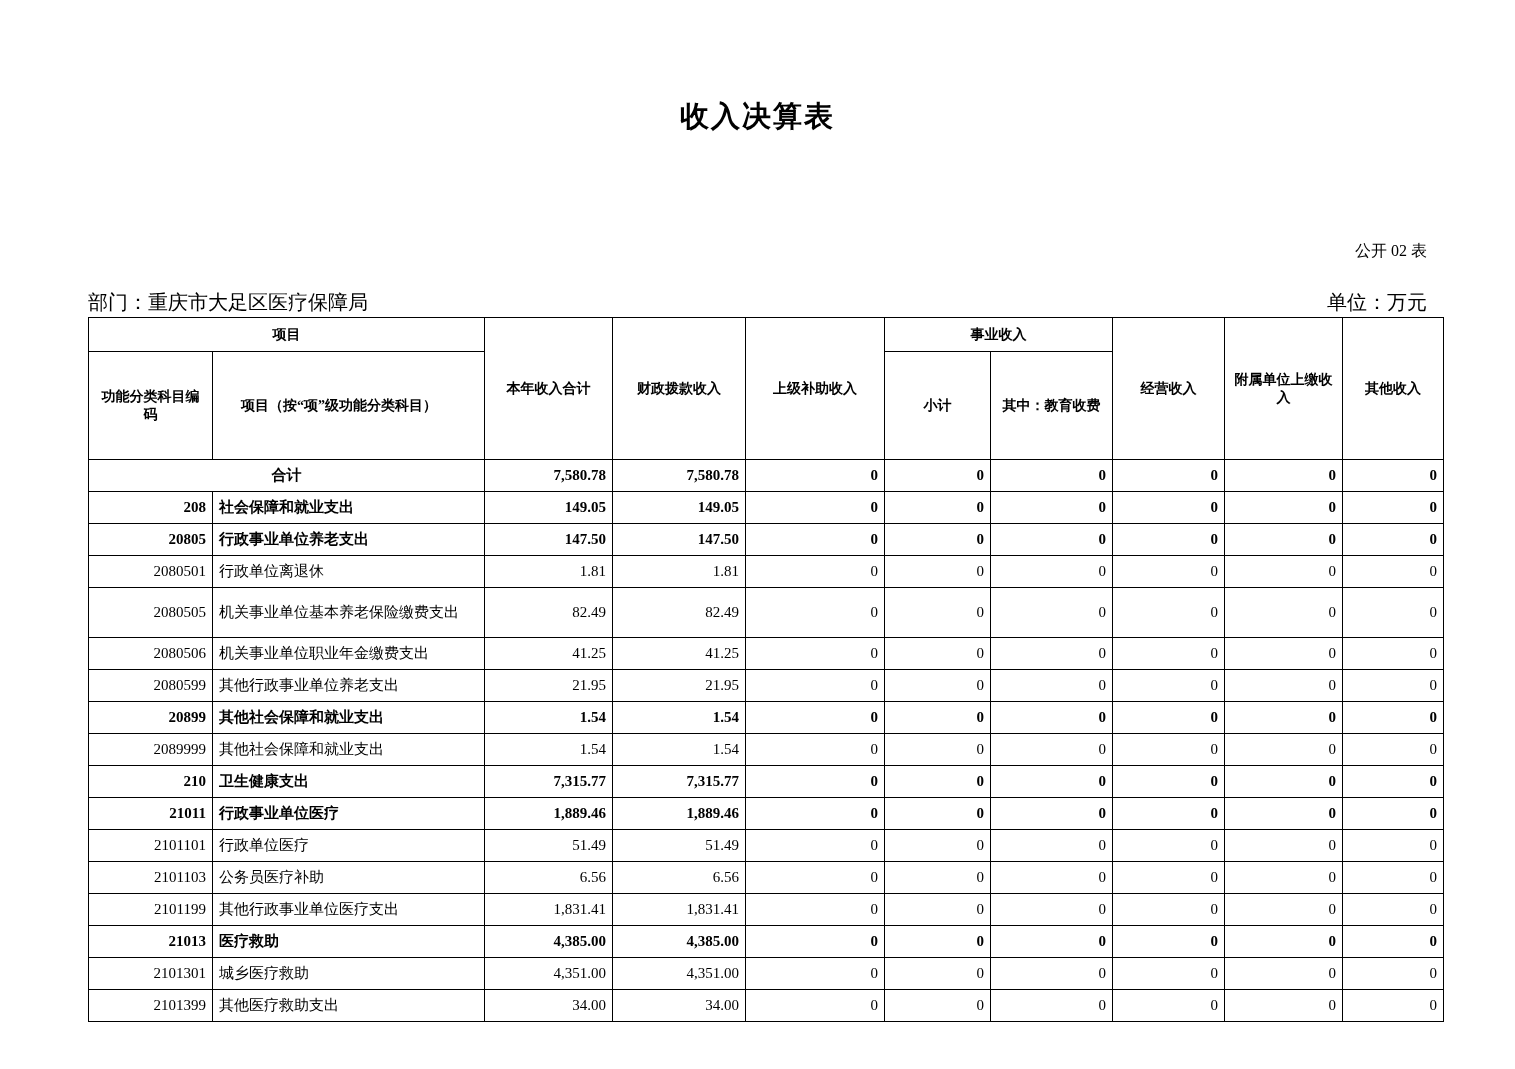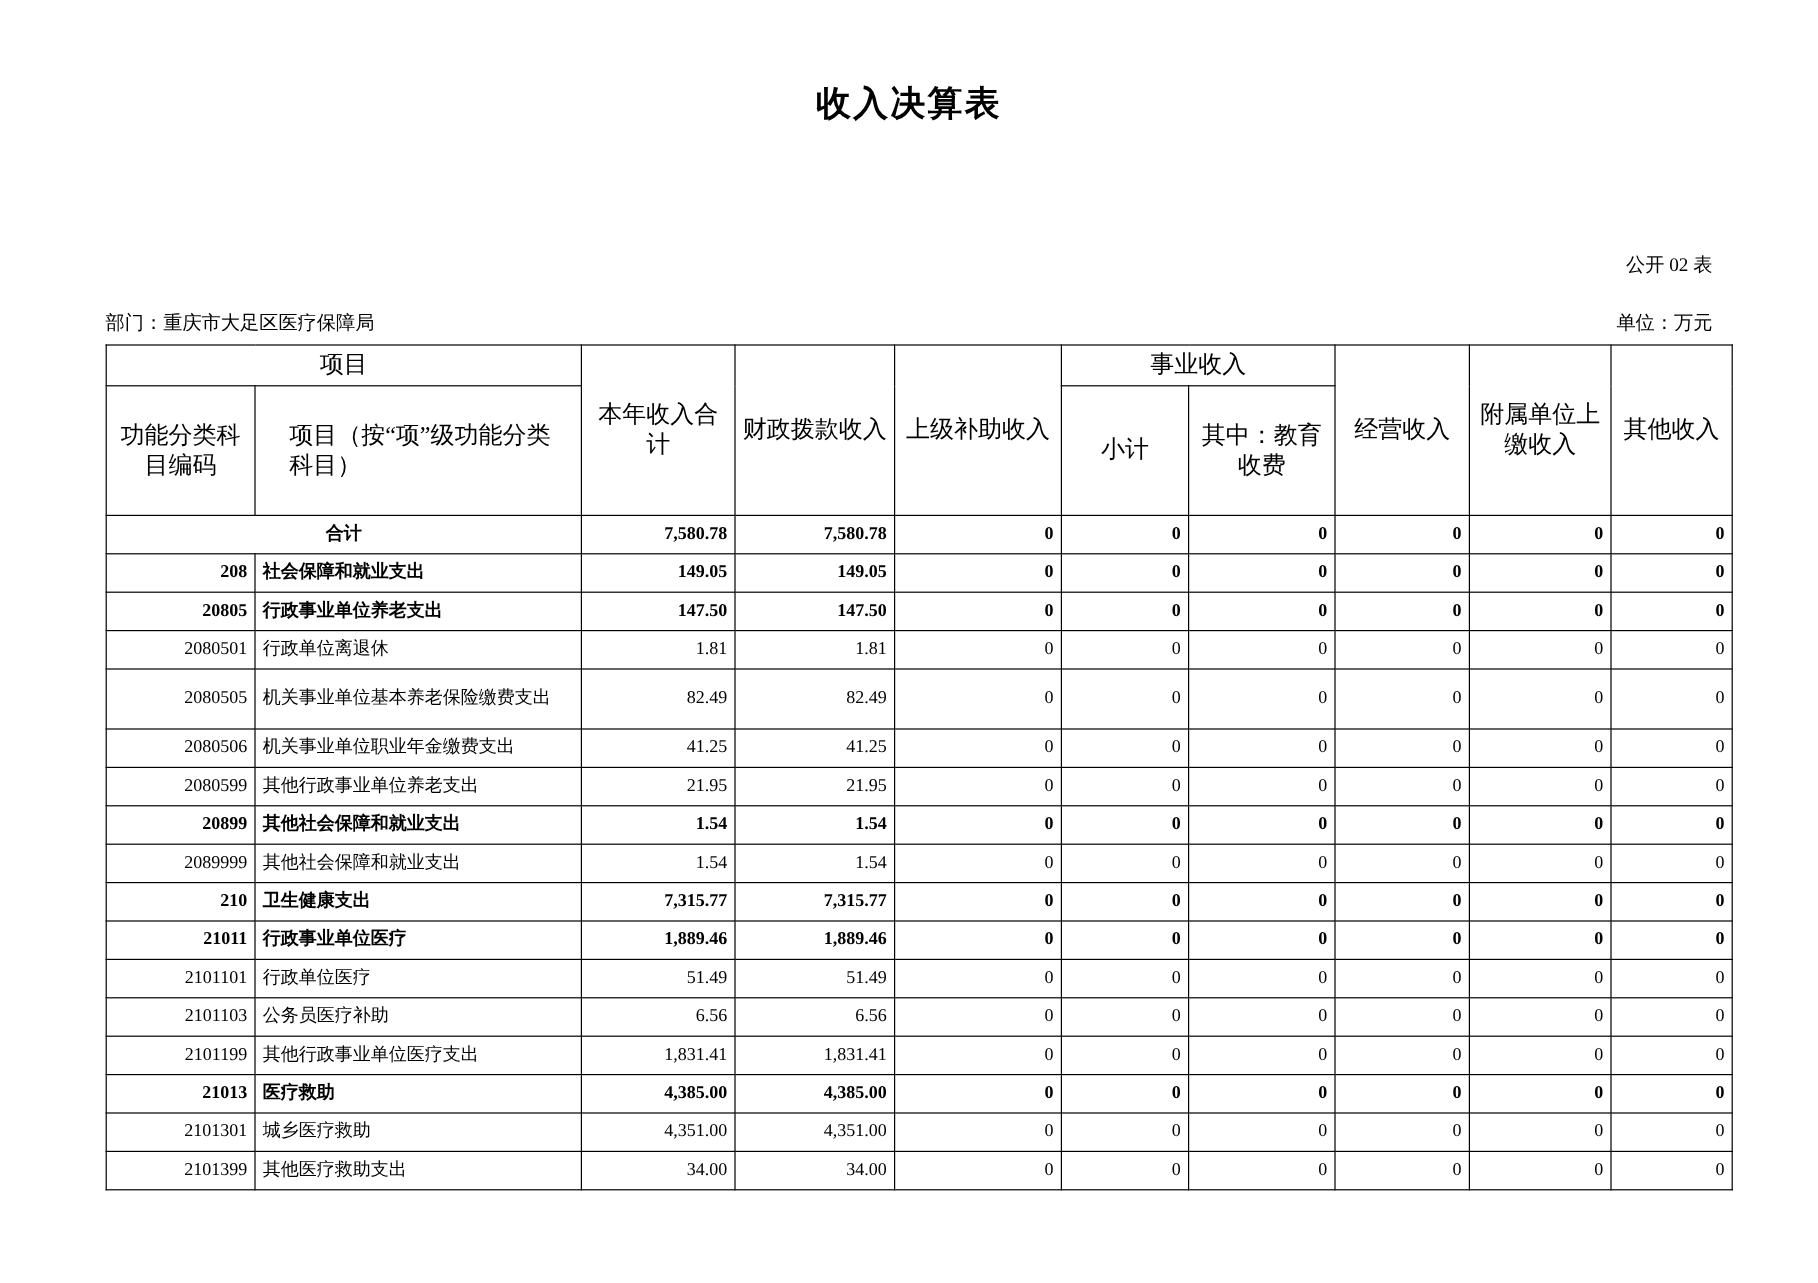--- a/index.html
+++ b/index.html
@@ -19,57 +19,57 @@
     position: relative;
     width: 1515px;
     height: 1069px;
     box-sizing: border-box;
   }
   .doc-title {
     text-align: center;
     font-size: 29px;
     font-weight: bold;
     letter-spacing: 2px;
-    margin-top: 67px;
+    margin-top: 97px;
   }
   .form-no {
     position: absolute;
     right: 88px;
     top: 144px;
     font-size: 16px;
   }
   .meta-row {
     position: absolute;
     left: 88px;
     right: 88px;
     top: 192px;
-    font-size: 16px;
+    font-size: 20px;
     display: flex;
     justify-content: space-between;
     align-items: baseline;
   }
   table.fin {
     position: absolute;
     left: 88px;
     top: 220px;
     border-collapse: collapse;
     table-layout: fixed;
     width: 1339px;
     font-size: 15px;
   }
   table.fin th, table.fin td {
     border: 1px solid #000000;
     padding: 3px 6px;
     vertical-align: middle;
     line-height: 1.25;
   }
   th.hdr {
-    font-weight: normal;
+    font-weight: bold;
     text-align: center;
-    font-size: 20px;
+    font-size: 14px;
   }
   .col-code   { width: 124px; }
   .col-item   { width: 272px; }
   .col-total  { width: 128px; }
   .col-fin    { width: 133px; }
   .col-sup    { width: 139px; }
   .col-sub    { width: 106px; }
   .col-edu    { width: 122px; }
   .col-oper   { width: 112px; }
   .col-affil  { width: 118px; }

